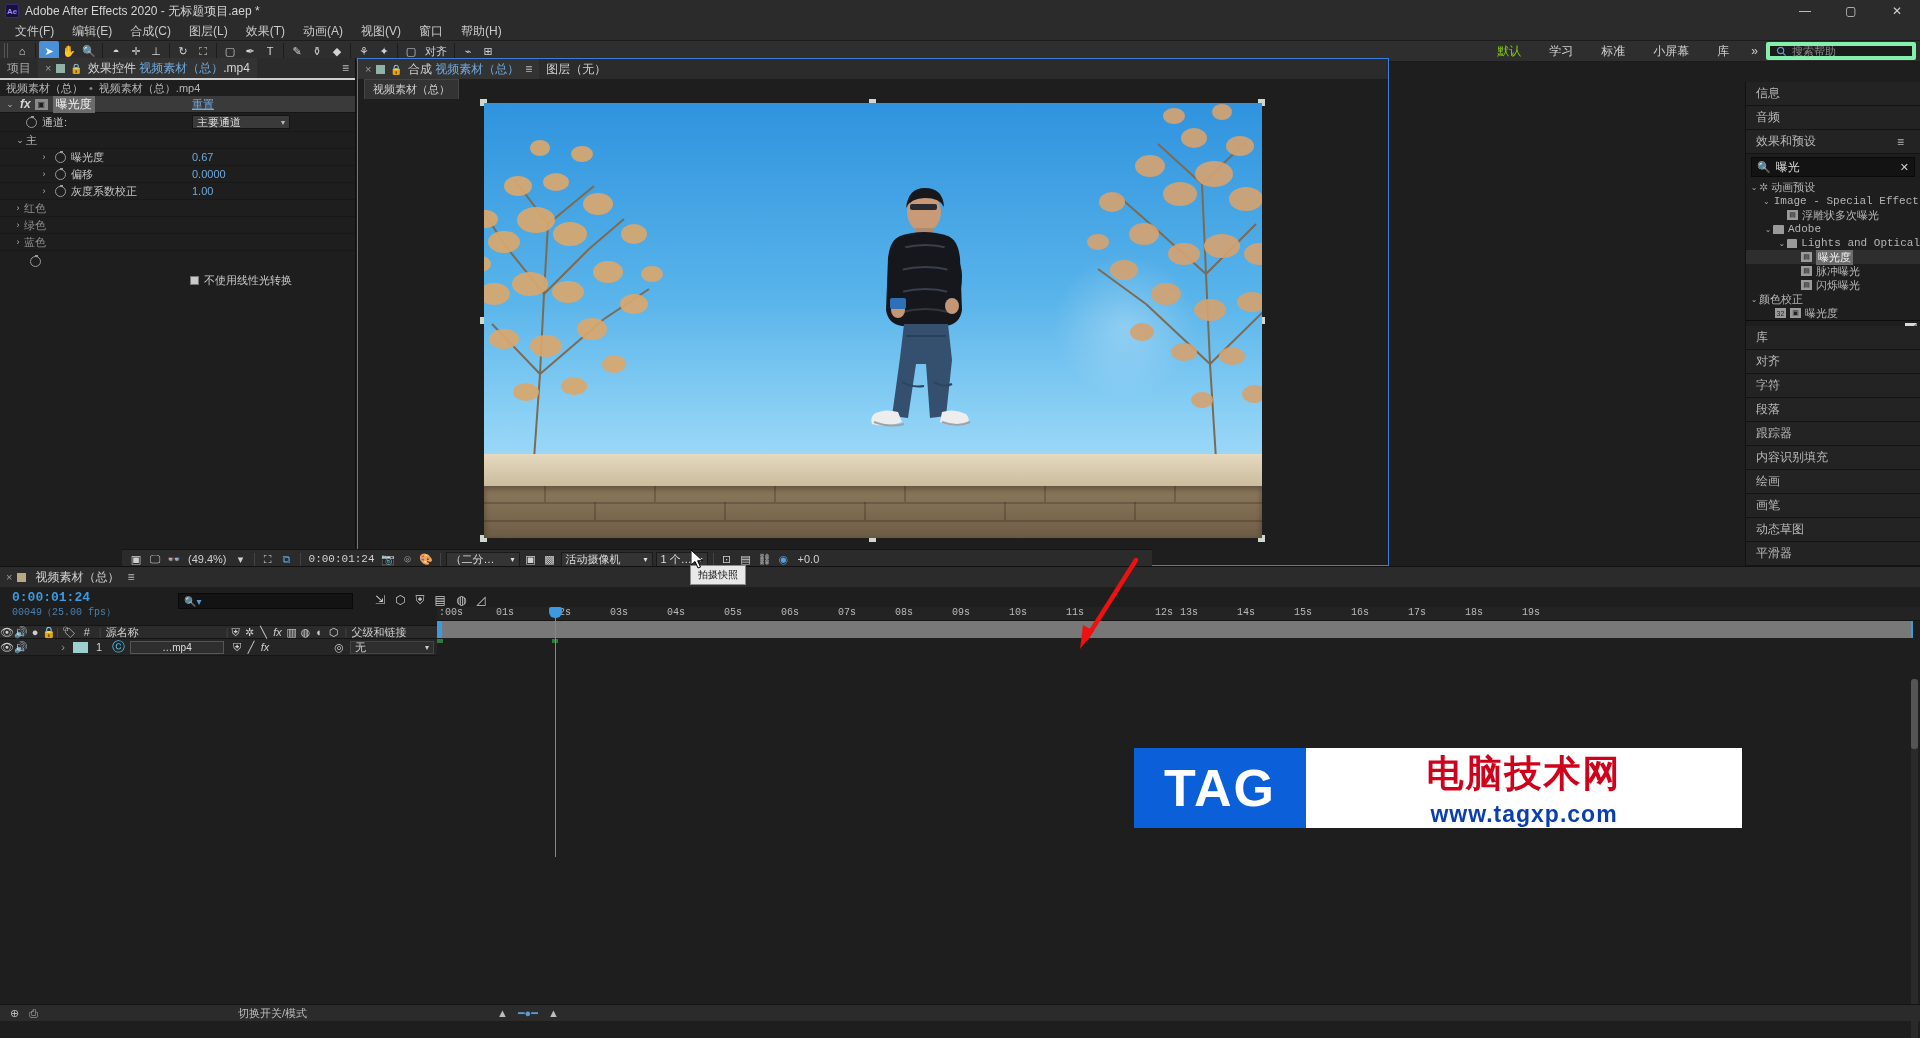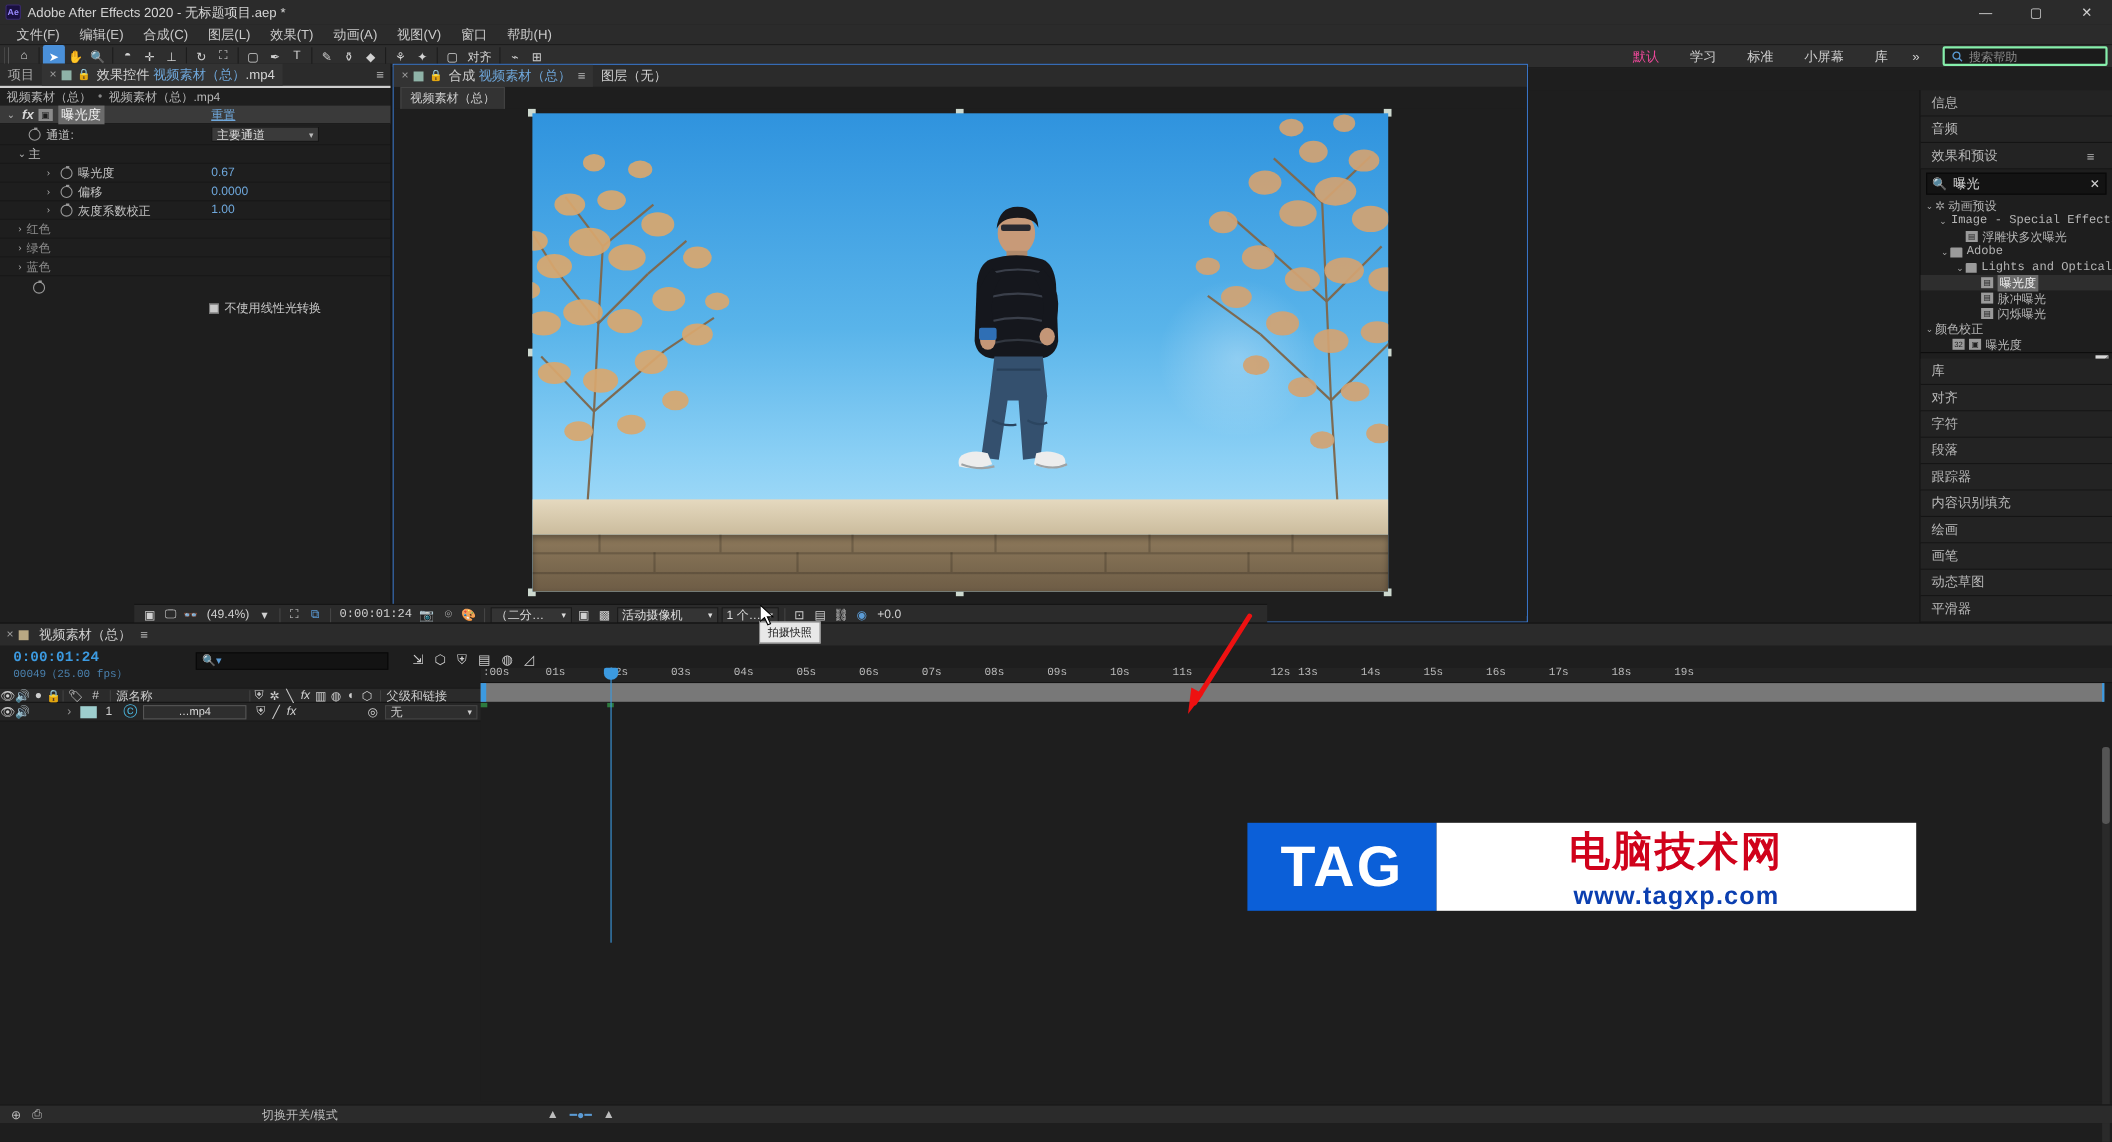--- a/index.html
+++ b/index.html
@@ -29,24 +29,24 @@
   .toolbar { height:22px; background:#2e2e2e; border-top:1px solid #1c1c1c;
              border-bottom:1px solid #1c1c1c; display:flex; align-items:center; padding-left:4px; }
   .tool { width:20px; height:20px; display:flex; align-items:center; justify-content:center;
           color:#d2d2d2; font-size:11px; }
   .tool.active { background:#4a90d9; color:#fff; border-radius:2px; }
   .tool-sep { width:1px; height:16px; background:#1c1c1c; margin:0 3px; }
   .tool-grip { width:5px; height:16px;
       background:repeating-linear-gradient(to right,#555 0 1px,transparent 1px 3px); margin-right:3px; }
   .ws-area { margin-left:auto; display:flex; align-items:center; height:22px; padding-right:4px; }
   .ws-item { padding:0 14px; font-size:12px; color:#cfcfcf; line-height:22px; }
-  .ws-item.sel { color:#ec4899; }
+  .ws-item.sel { color:#84cc16; }
   .ws-more { padding:0 8px; color:#cfcfcf; }
   .help-search { display:flex; align-items:center; height:18px; background:#1b1b1b;
-                 border:2px solid #86efac; border-radius:2px; padding:0 6px; width:150px; margin-left:13px; }
+                 border:4px solid #86efac; border-radius:2px; padding:0 6px; width:150px; margin-left:0; }
   .help-search span.txt { color:#8a8a8a; font-size:11px; margin-left:5px; }
 
   
   .left-panel { position:absolute; left:0; top:58px; width:356px; height:508px;
                 background:#1e1e1e; border-right:1px solid #111; }
   .lp-tabs { height:20px; display:flex; align-items:center; background:#2b2b2b; }
   .lp-tab { display:flex; align-items:center; height:20px; padding:0 7px; font-size:12px; color:#a6a6a6; }
   .lp-tab.active { background:#333; }
   .close-x { color:#9a9a9a; font-size:11px; margin-right:5px; }
   .sq-badge { width:9px; height:9px; background:#8fb3a8; margin-right:5px; }

